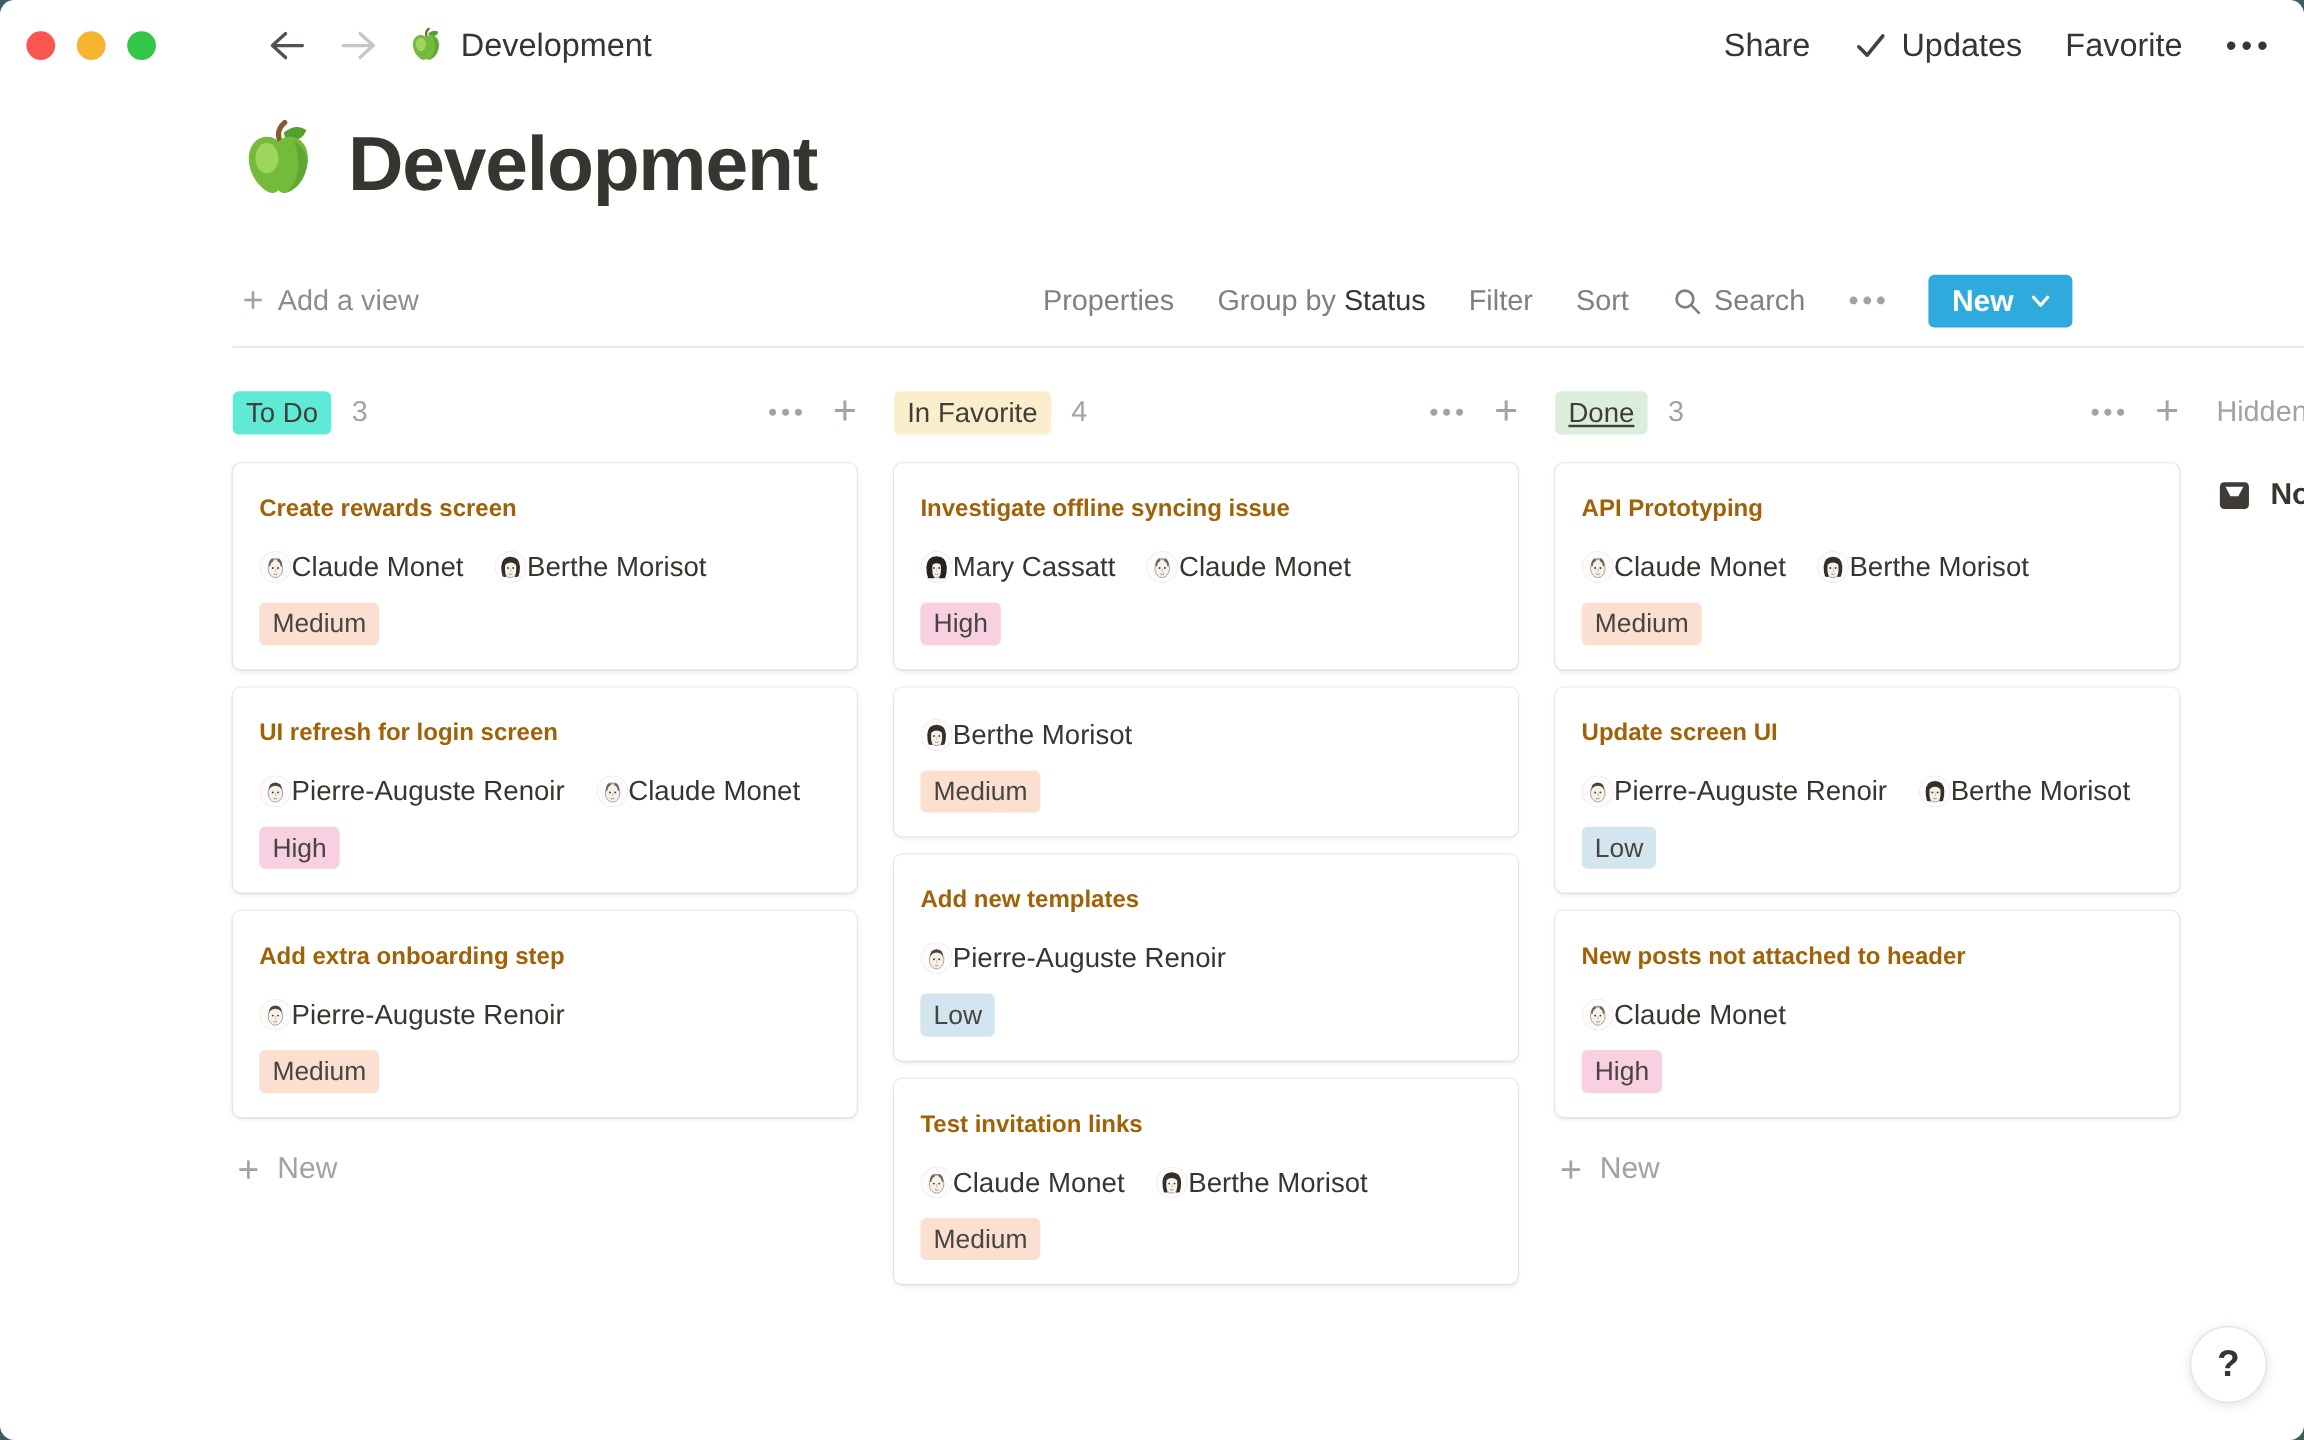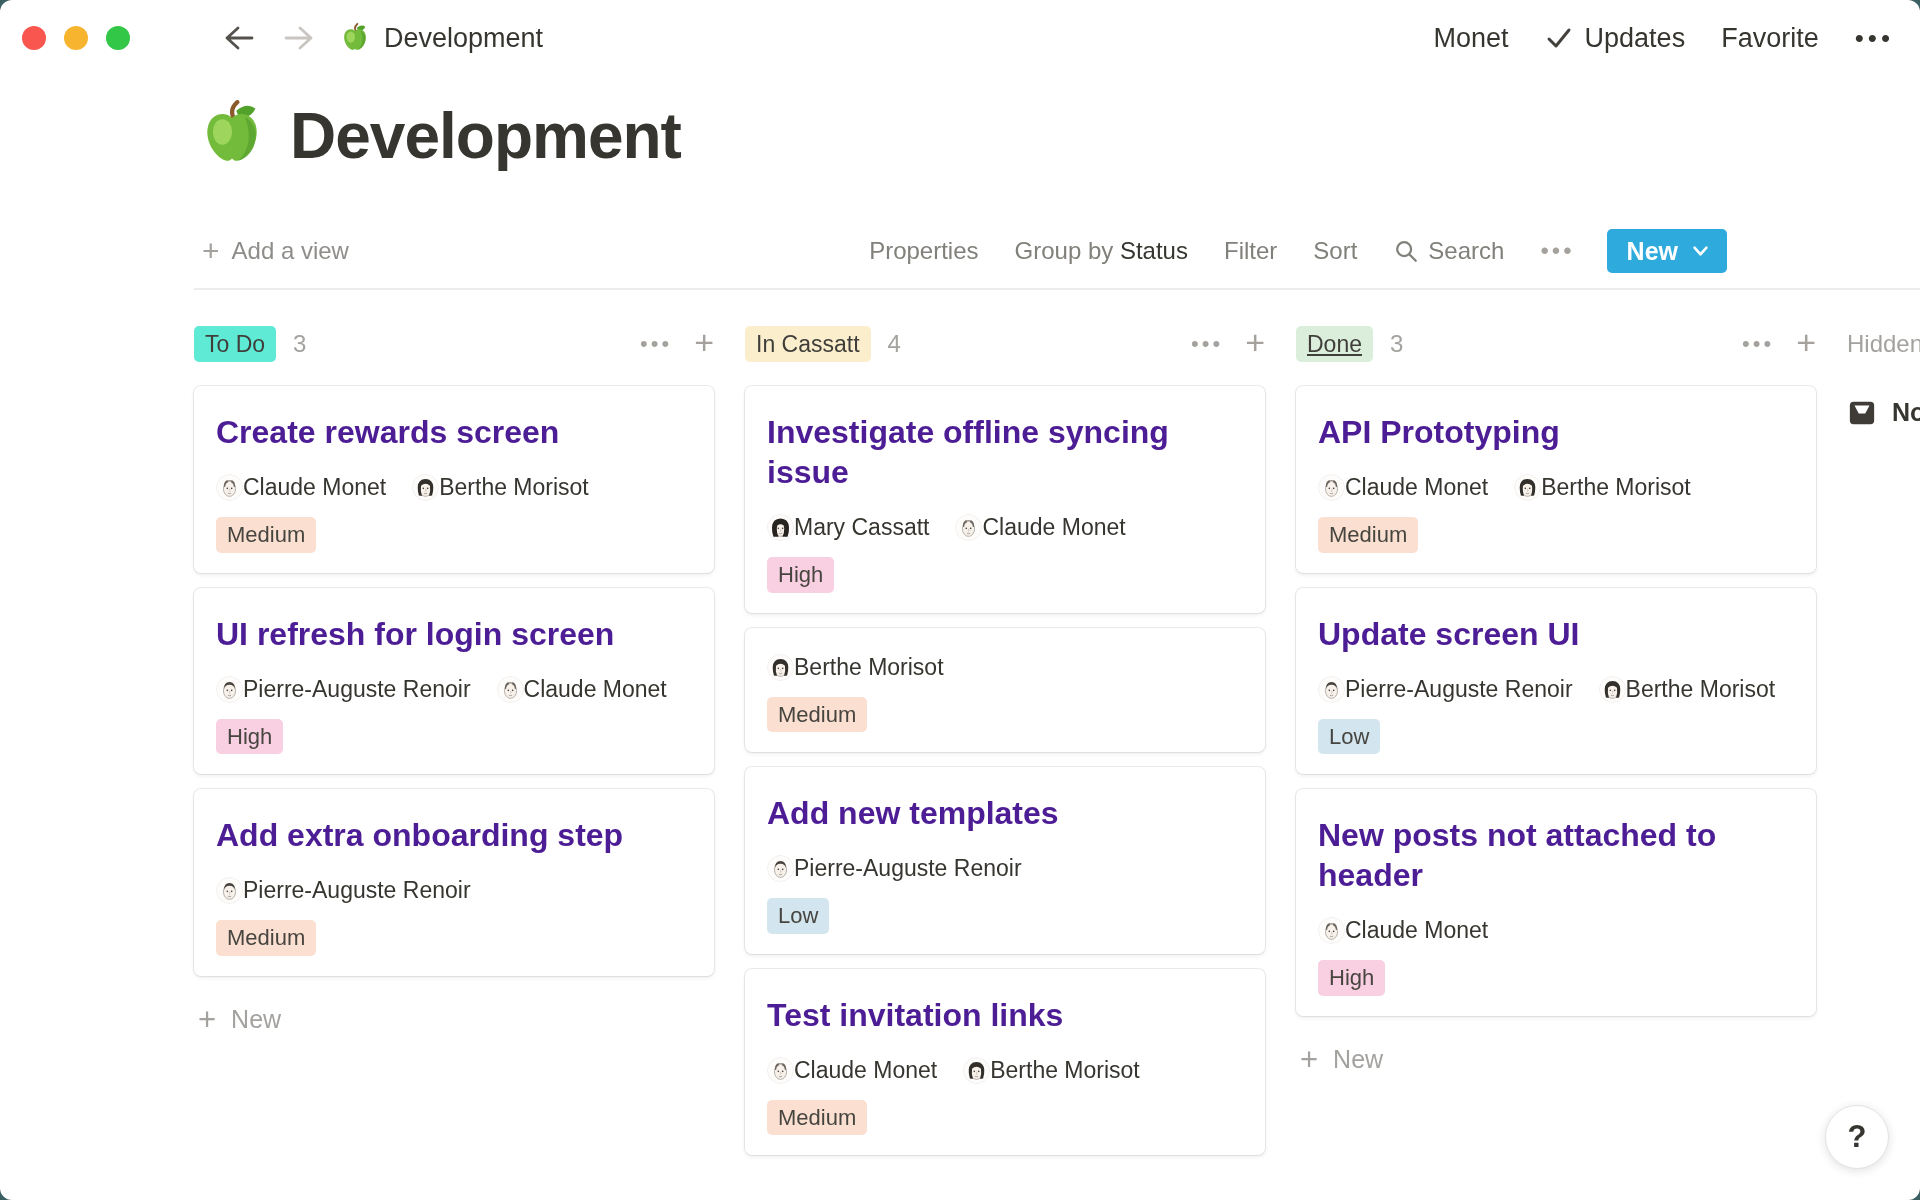--- a/index.html
+++ b/index.html
@@ -48,21 +48,21 @@
   .board{display:flex;gap:31px;padding:36px 0 0 194px;align-items:flex-start;width:1920px;box-sizing:border-box;overflow:hidden;}
   .column{flex:0 0 520px;width:520px;}
   .col-head{display:flex;align-items:center;height:36px;margin-bottom:24px;}
   .group-badge{font-size:23px;padding:4px 11px;border-radius:5px;color:#403e3b;line-height:1.25;}
   .col-count{margin-left:17px;font-size:24px;color:#a4a29e;}
   .col-actions{margin-left:auto;display:flex;align-items:center;gap:22px;}
   .col-actions .c-dots{color:#a5a29e;letter-spacing:3px;font-size:22px;cursor:pointer;line-height:1;}
   .col-actions .c-plus{color:#a5a29e;font-size:34px;font-weight:300;line-height:1;cursor:pointer;margin-top:-4px;}
   .card{background:#fff;border-radius:7px;margin-bottom:15px;padding:26px 20px 20px 22px;cursor:pointer;
     box-shadow:0 0 0 1px rgba(15,15,15,0.08),0 2px 4px rgba(15,15,15,0.07);}
-  .card-title{font-size:32px;font-weight:700;color:#4c1d95;margin:0 0 22px;line-height:1.25;}
+  .card-title{font-size:20px;font-weight:700;color:#a16207;margin:0 0 22px;line-height:1.25;}
   .assignees{display:flex;flex-wrap:wrap;column-gap:26px;row-gap:14px;}
   .assignee{display:flex;align-items:center;font-size:23px;color:#37352f;white-space:nowrap;}
   .avatar{width:27px;height:27px;border-radius:50%;flex:0 0 27px;display:block;}
   .priority{display:inline-block;margin-top:16px;font-size:22px;padding:4px 11px;border-radius:5px;color:#474540;line-height:1.25;}
   .add-new{display:flex;align-items:center;gap:15px;color:#a4a29e;font-size:25px;margin-top:28px;padding-left:4px;cursor:pointer;}
   .add-new .plus-glyph{font-size:31px;font-weight:300;line-height:1;}
   
   .hidden-head{font-size:24px;color:#a4a29e;height:36px;display:flex;align-items:center;margin-bottom:36px;white-space:nowrap;}
   .hidden-item{display:flex;align-items:center;gap:15px;font-size:25px;font-weight:700;color:#37352f;white-space:nowrap;cursor:pointer;}
   
@@ -100,21 +100,21 @@
       <svg width="30" height="30" viewBox="0 0 64 64">
         <path d="M33 16 Q30 8 37 2" stroke="#8b5a2b" stroke-width="4" fill="none" stroke-linecap="round"></path>
         <path d="M36 10 Q46 2 54 8 Q50 18 38 15 Z" fill="#52a12b"></path>
         <path d="M32 17 C38 10 53 12 55 27 C57 41 46 55 38 57 C35 58 33 56 32 55 C31 56 29 58 26 57 C18 55 7 41 9 27 C11 12 26 10 32 17 Z" fill="#72bb3b"></path>
         <ellipse cx="23" cy="30" rx="9" ry="12" fill="#a6da64" opacity="0.85"></ellipse>
         <path d="M44 16 C52 20 57 30 53 42 C50 51 43 56 38 57 C46 50 52 36 44 16 Z" fill="#59a32e" opacity="0.8"></path>
       </svg>
     </span>
     <span class="crumb-title">Development</span>
     <div class="topbar-right">
-      <span>Monet</span>
+      <span>Share</span>
       <span class="updates">
         <svg width="28" height="24" viewBox="0 0 28 24">
             <path d="M4 13 L11 20 L24 4" fill="none" stroke="#45423e" stroke-width="3" stroke-linecap="round" stroke-linejoin="round"></path>
           </svg>
         <span>Updates</span>
       </span>
       <span>Favorite</span>
       <span class="dots">•••</span>
     </div>
   </div>
@@ -275,21 +275,21 @@
               <span class="assignee-name">Pierre-Auguste Renoir</span>
             </span>
           </div><span class="priority" style="background: rgb(251, 224, 209);">Medium</span></div>
         <div class="add-new">
           <span class="plus-glyph">+</span>
           <span>New</span>
         </div>
       </div>
       <div class="column">
         <div class="col-head">
-          <span class="group-badge" style="background: rgb(251, 238, 204);">In Cassatt</span>
+          <span class="group-badge" style="background: rgb(251, 238, 204);">In Favorite</span>
           <span class="col-count">4</span>
           <div class="col-actions">
             <span class="c-dots">•••</span>
             <span class="c-plus">+</span>
           </div>
         </div>
         <div class="card"><div class="card-title">Investigate offline syncing issue</div><div class="assignees">
             <span class="assignee">
               <svg class="avatar" viewBox="0 0 32 32">
                 <defs>

